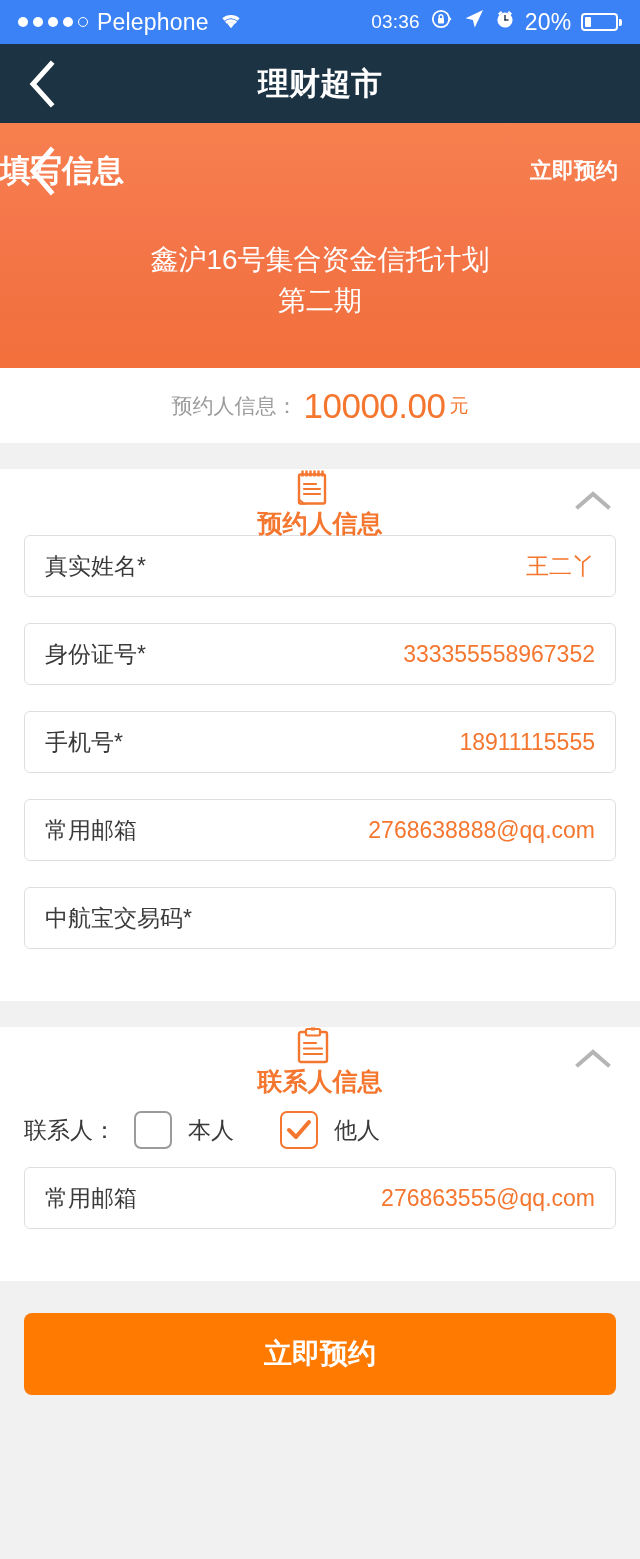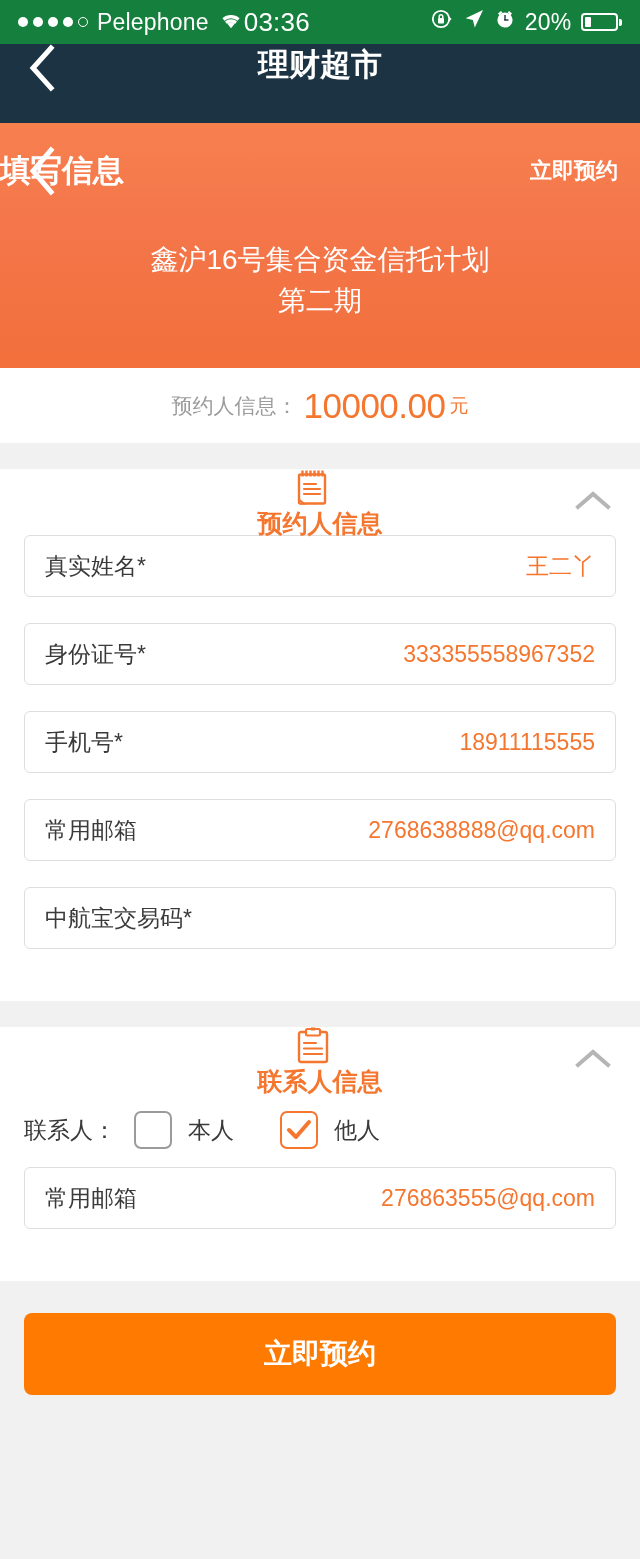--- a/index.html
+++ b/index.html
@@ -6,43 +6,43 @@
   html, body {
     width: 640px; height: 1559px;
     font-family: "Liberation Sans", "DejaVu Sans", sans-serif;
     background: #f2f2f2;
     overflow: hidden;
   }
   .screen { width: 640px; height: 1559px; position: relative; display: flex; flex-direction: column; }
 
   
   .statusbar {
-    height: 44px; background: #15803d; color: #ffffff;
+    height: 44px; background: #3b82f6; color: #ffffff;
     display: flex; align-items: center; padding: 0 18px;
     font-size: 23px; letter-spacing: .2px; flex: 0 0 44px;
   }
   .sb-left { display: flex; align-items: center; gap: 9px; }
   .dots { display: flex; align-items: center; gap: 5px; }
   .dot { width: 10px; height: 10px; border-radius: 50%; background: #fff; }
   .dot.hollow { background: transparent; border: 1.7px solid #fff; width: 10px; height: 10px; }
   .carrier { font-size: 23px; }
-  .sb-center { flex: 1; text-align: left; font-size: 26px; padding-right: 10px; }
+  .sb-center { flex: 1; text-align: right; font-size: 19px; padding-right: 10px; }
   .sb-right { display: flex; align-items: center; gap: 9px; }
   .batt { display: flex; align-items: center; }
   .batt-body {
     width: 37px; height: 18px; border: 2px solid #fff; border-radius: 4px;
     padding: 2px; display: flex; align-items: center;
   }
   .batt-fill { height: 100%; width: 22%; background: #fff; border-radius: 1px; }
   .batt-cap { width: 3px; height: 7px; background: #fff; border-radius: 0 2px 2px 0; margin-left: 1.5px; }
 
   
   .navbar-dark {
     height: 79px; background: #1c3344; color: #fff;
-    display: flex; align-items: flex-start; position: relative; flex: 0 0 79px;
+    display: flex; align-items: center; position: relative; flex: 0 0 79px;
   }
   .nav-back { width: 84px; display: flex; align-items: center; justify-content: center; cursor: pointer; }
   .nav-title-dark {
     position: absolute; left: 0; right: 0; text-align: center;
     font-size: 31px; font-weight: bold; pointer-events: none;
   }
 
   
   .orange-header {
     background: linear-gradient(180deg, #f7804f 0%, #f4764a 42%, #f26f3b 100%);

